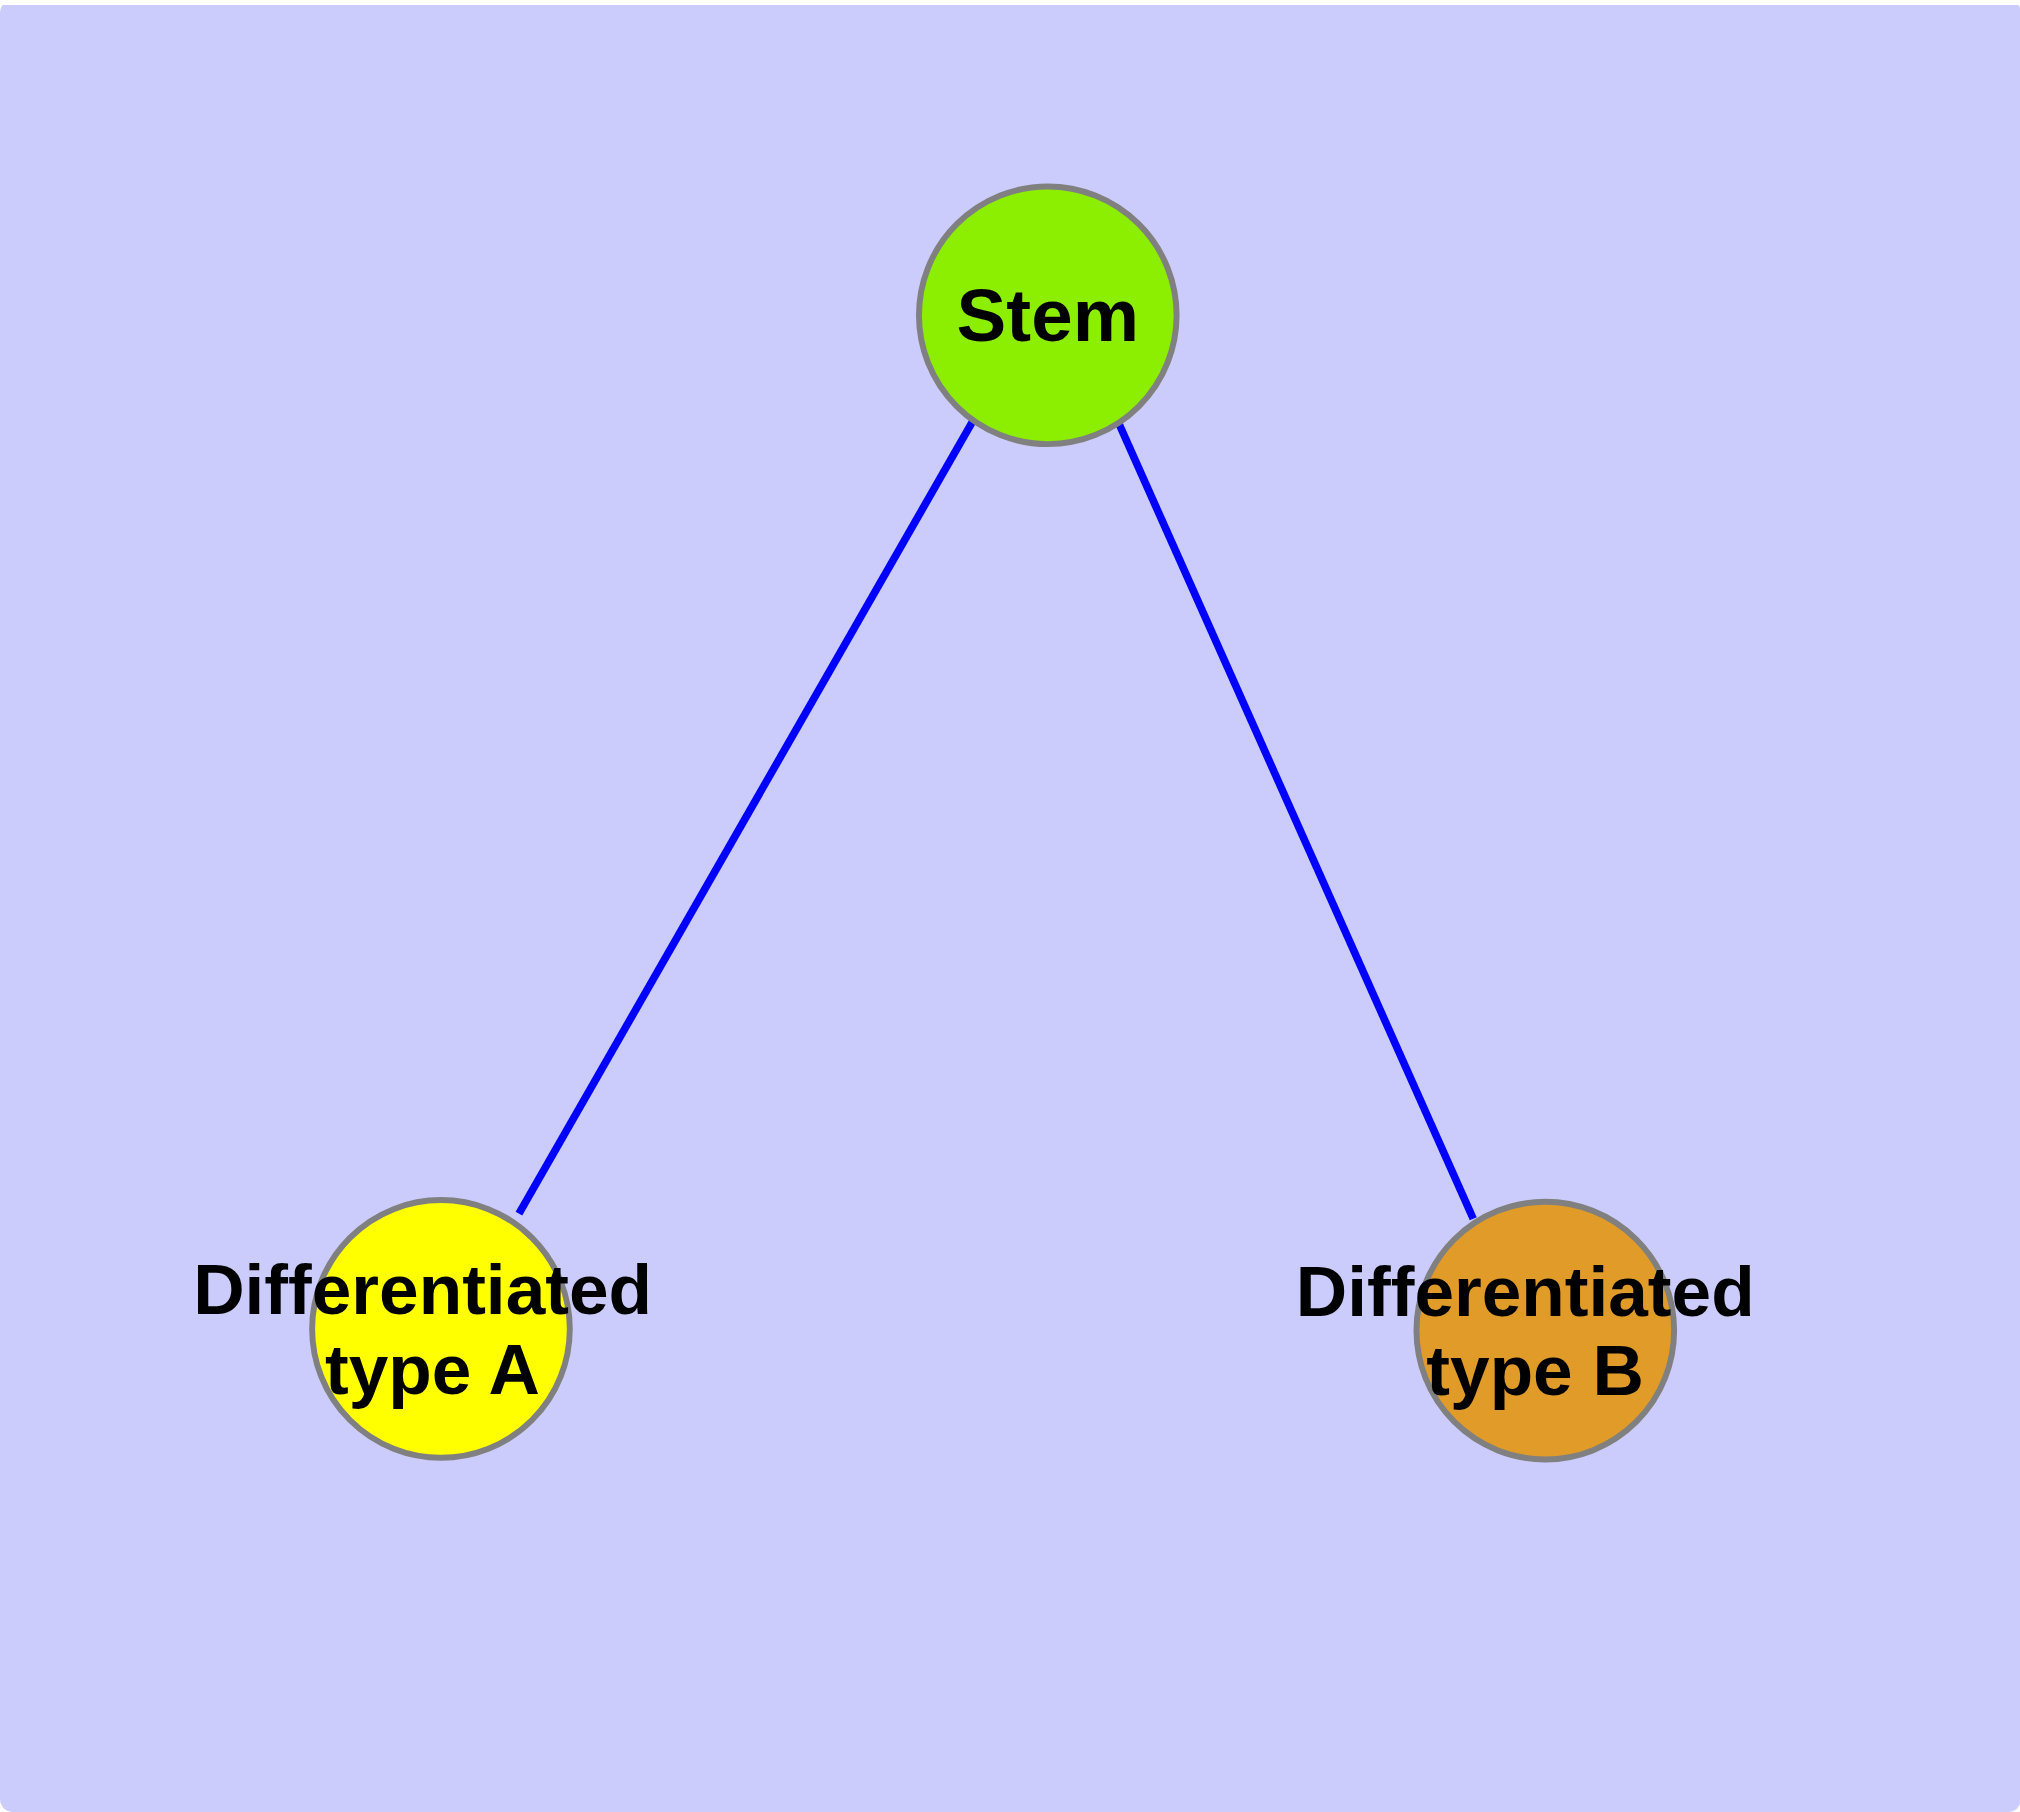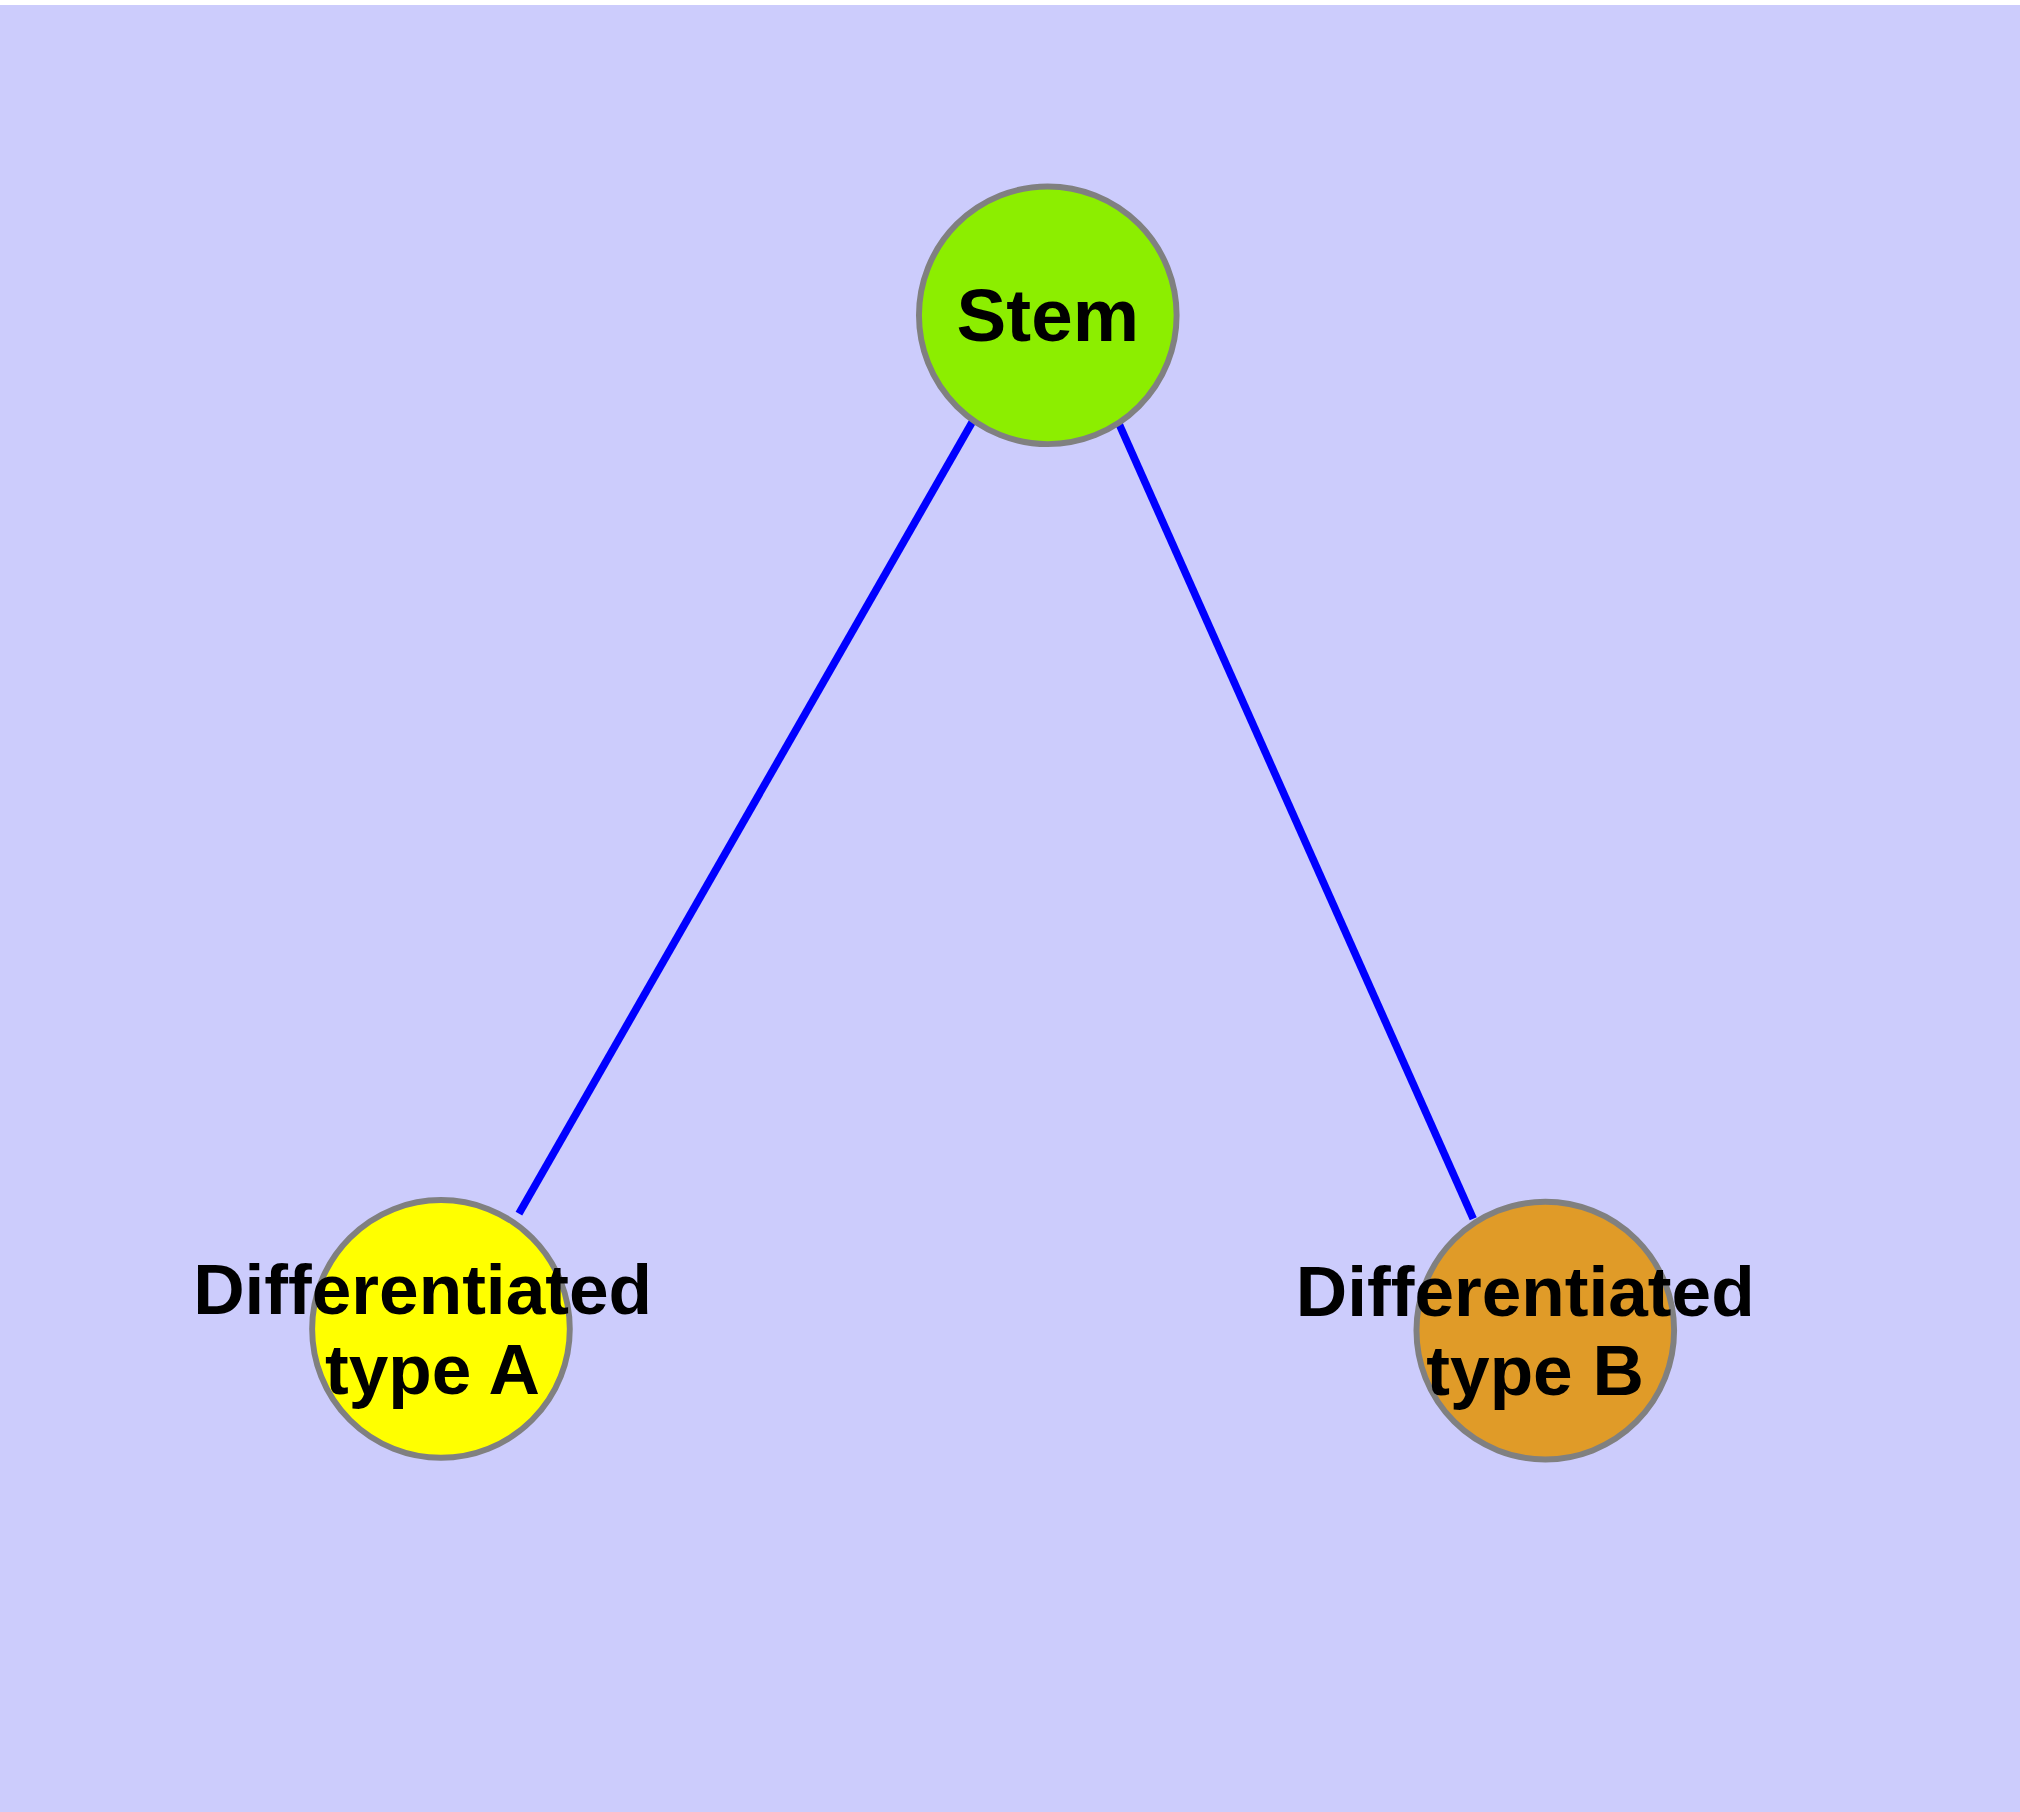--- a/index.html
+++ b/index.html
@@ -50,21 +50,21 @@
     fill: none;
   }
   .node-circle {
     stroke: #808080;
     stroke-width: 7;
   }
 </style>
 </head>
 <body>
 
-<div id="canvas" style="width: 2021px; height: 1812px; background: rgb(255, 255, 255);">
+<div id="canvas" style="width: 2021px; height: 1812px; background: rgb(255, 255, 255); border-radius: 13px;">
 
   <div id="plot-bg" style="background: rgb(204, 204, 252); width: 2021px;"></div>
 
   <svg id="graph-svg" viewBox="0 0 2384 2138" xmlns="http://www.w3.org/2000/svg">
 
     <g>
       <line class="edge-line" x1="1148" y1="496" x2="612" y2="1432" stroke="#0000ff" stroke-width="9"></line>
       <line class="edge-line" x1="1320" y1="500" x2="1738" y2="1438" stroke="#0000ff" stroke-width="9"></line>
     </g>
 

